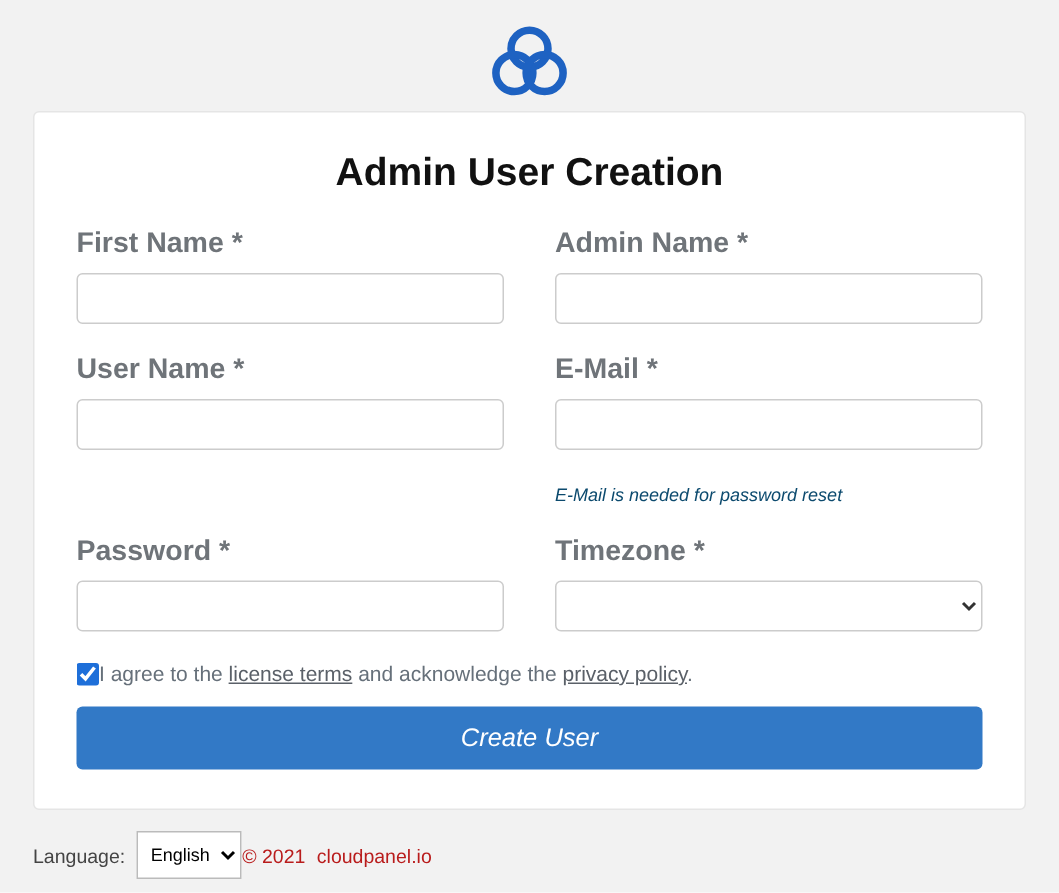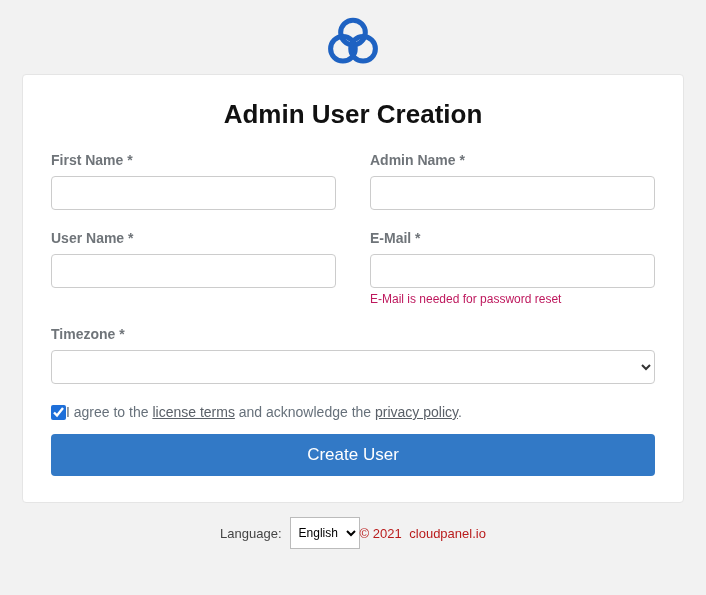--- a/index.html
+++ b/index.html
@@ -24,39 +24,40 @@
     .card h1 {
       font-size: 26px;
       font-weight: 700;
       text-align: center;
       margin-bottom: 22px;
       color: #111;
     }
     .row { display: flex; gap: 34px; margin-bottom: 20px; }
     .field { flex: 1; display: flex; flex-direction: column; }
     .field label {
-      font-size: 14px;
+      font-size: 19px;
       font-weight: 600;
       color: #6f7479;
       margin-bottom: 8px;
     }
     .field input, .field select {
       height: 34px;
       border: 1px solid #ccc;
       border-radius: 4px;
       padding: 4px 8px;
       font-size: 14px;
       background: #fff;
       color: #333;
     }
     .field select { appearance: auto; }
     .hint {
       font-size: 12px;
-      color: #be185d;
-      margin-top: 4px;
+      color: #0c4a6e;
+      margin-top: 23px;
+      font-style: italic;
     }
     .agree-row {
       display: flex;
       align-items: center;
       font-size: 14px;
       color: #66707a;
       margin-top: 4px;
       margin-bottom: 14px;
     }
     .agree-row input[type="checkbox"] {
@@ -71,25 +72,26 @@
     .submit-btn {
       display: block;
       width: 100%;
       height: 42px;
       background: #3279c6;
       color: #fff;
       font-size: 17px;
       border: none;
       border-radius: 4px;
       cursor: pointer;
+      font-style: italic;
     }
     .footer {
       width: 662px;
       display: flex;
-      justify-content: center;
+      justify-content: flex-start;
       align-items: center;
       margin-top: 14px;
       font-size: 13px;
       color: #444;
     }
     .lang { display: flex; align-items: center; gap: 8px; }
     .lang select {
       height: 32px;
       font-size: 12px;
       border: 1px solid #bbb;
@@ -134,20 +136,24 @@
       </div>
       <div class="field">
         <label>E-Mail *</label>
         <input type="text" value="" style="">
         <div class="hint">E-Mail is needed for password reset</div>
       </div>
     </div>
 
     <div class="row">
       <div class="field">
+        <label>Password *</label>
+        <input type="password" value="" style="">
+      </div>
+      <div class="field">
         <label>Timezone *</label>
         <select>
           <option></option>
         </select>
       </div>
     </div>
 
     <div class="agree-row">
       <input type="checkbox" checked="" style="">
       <span>

